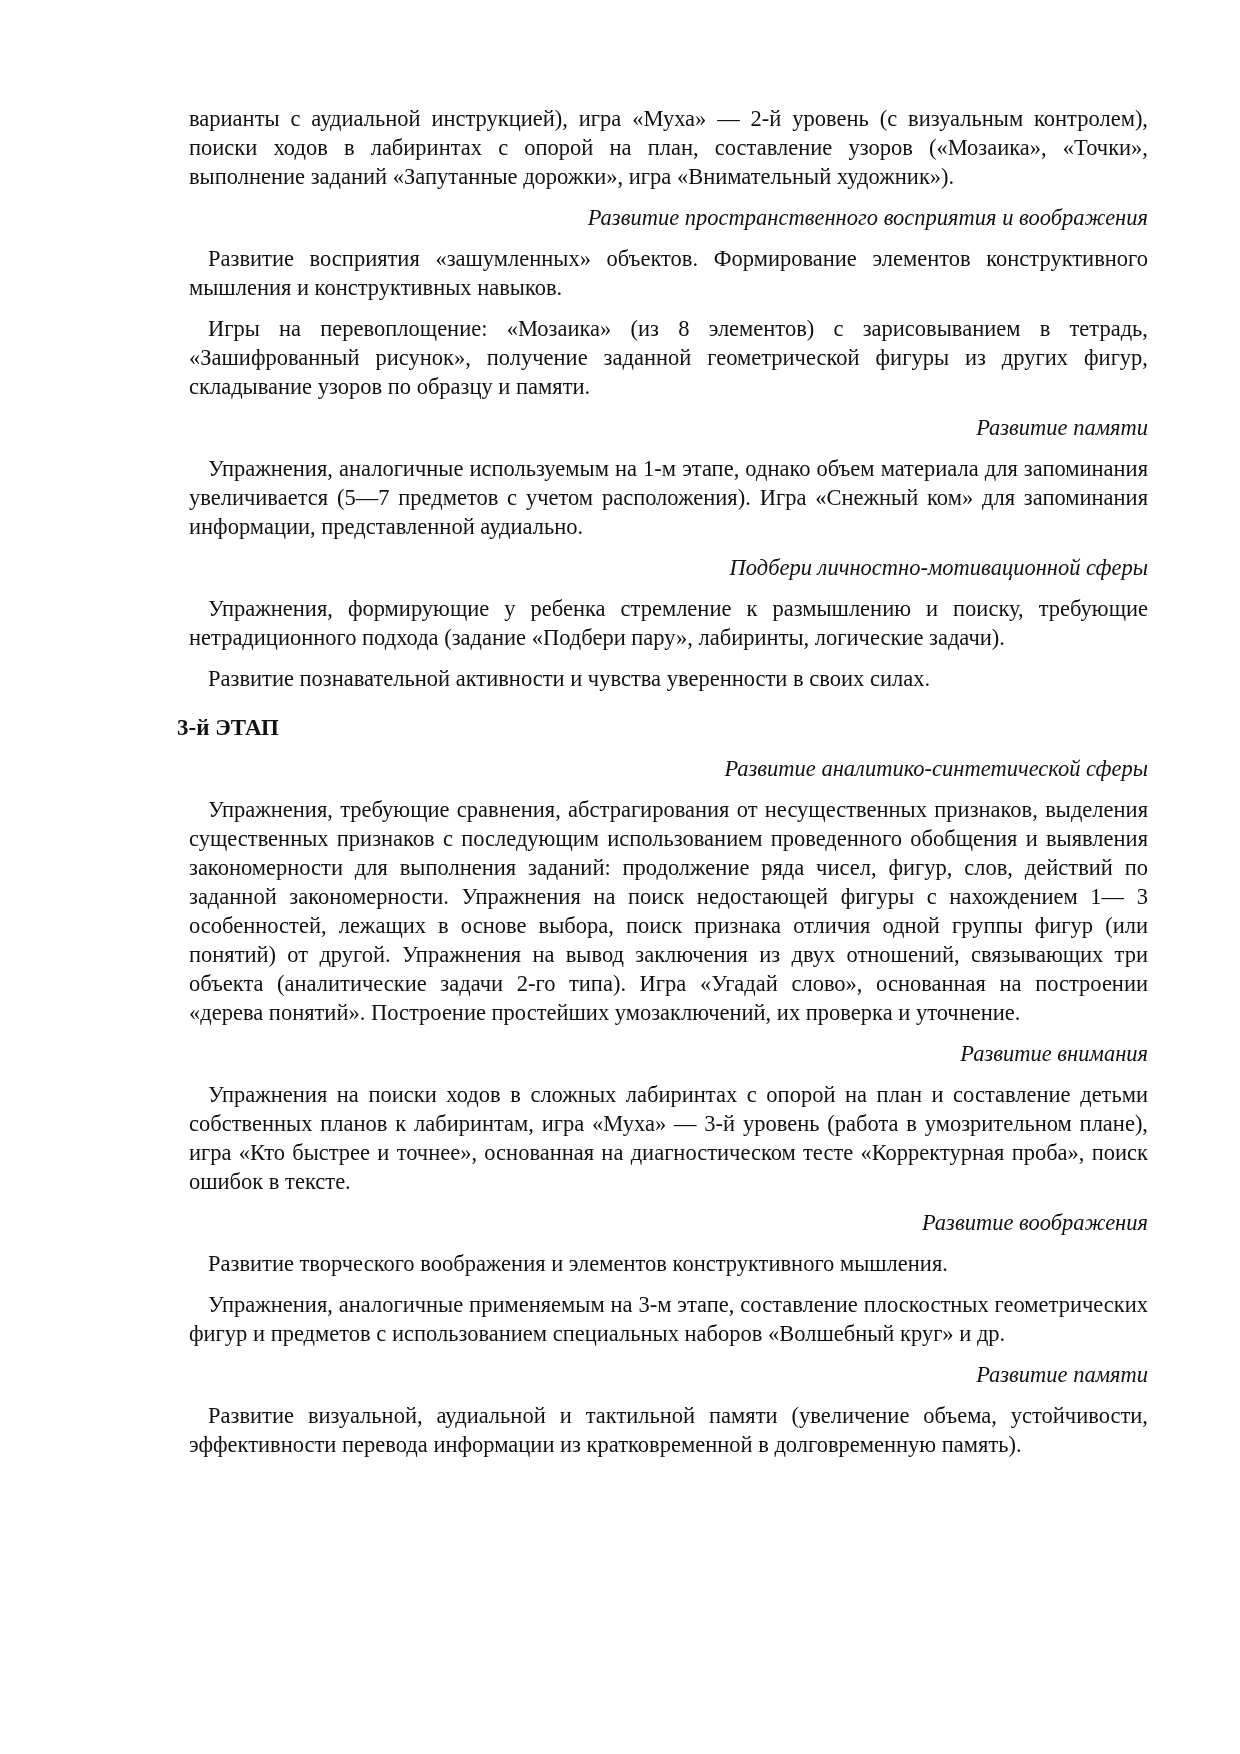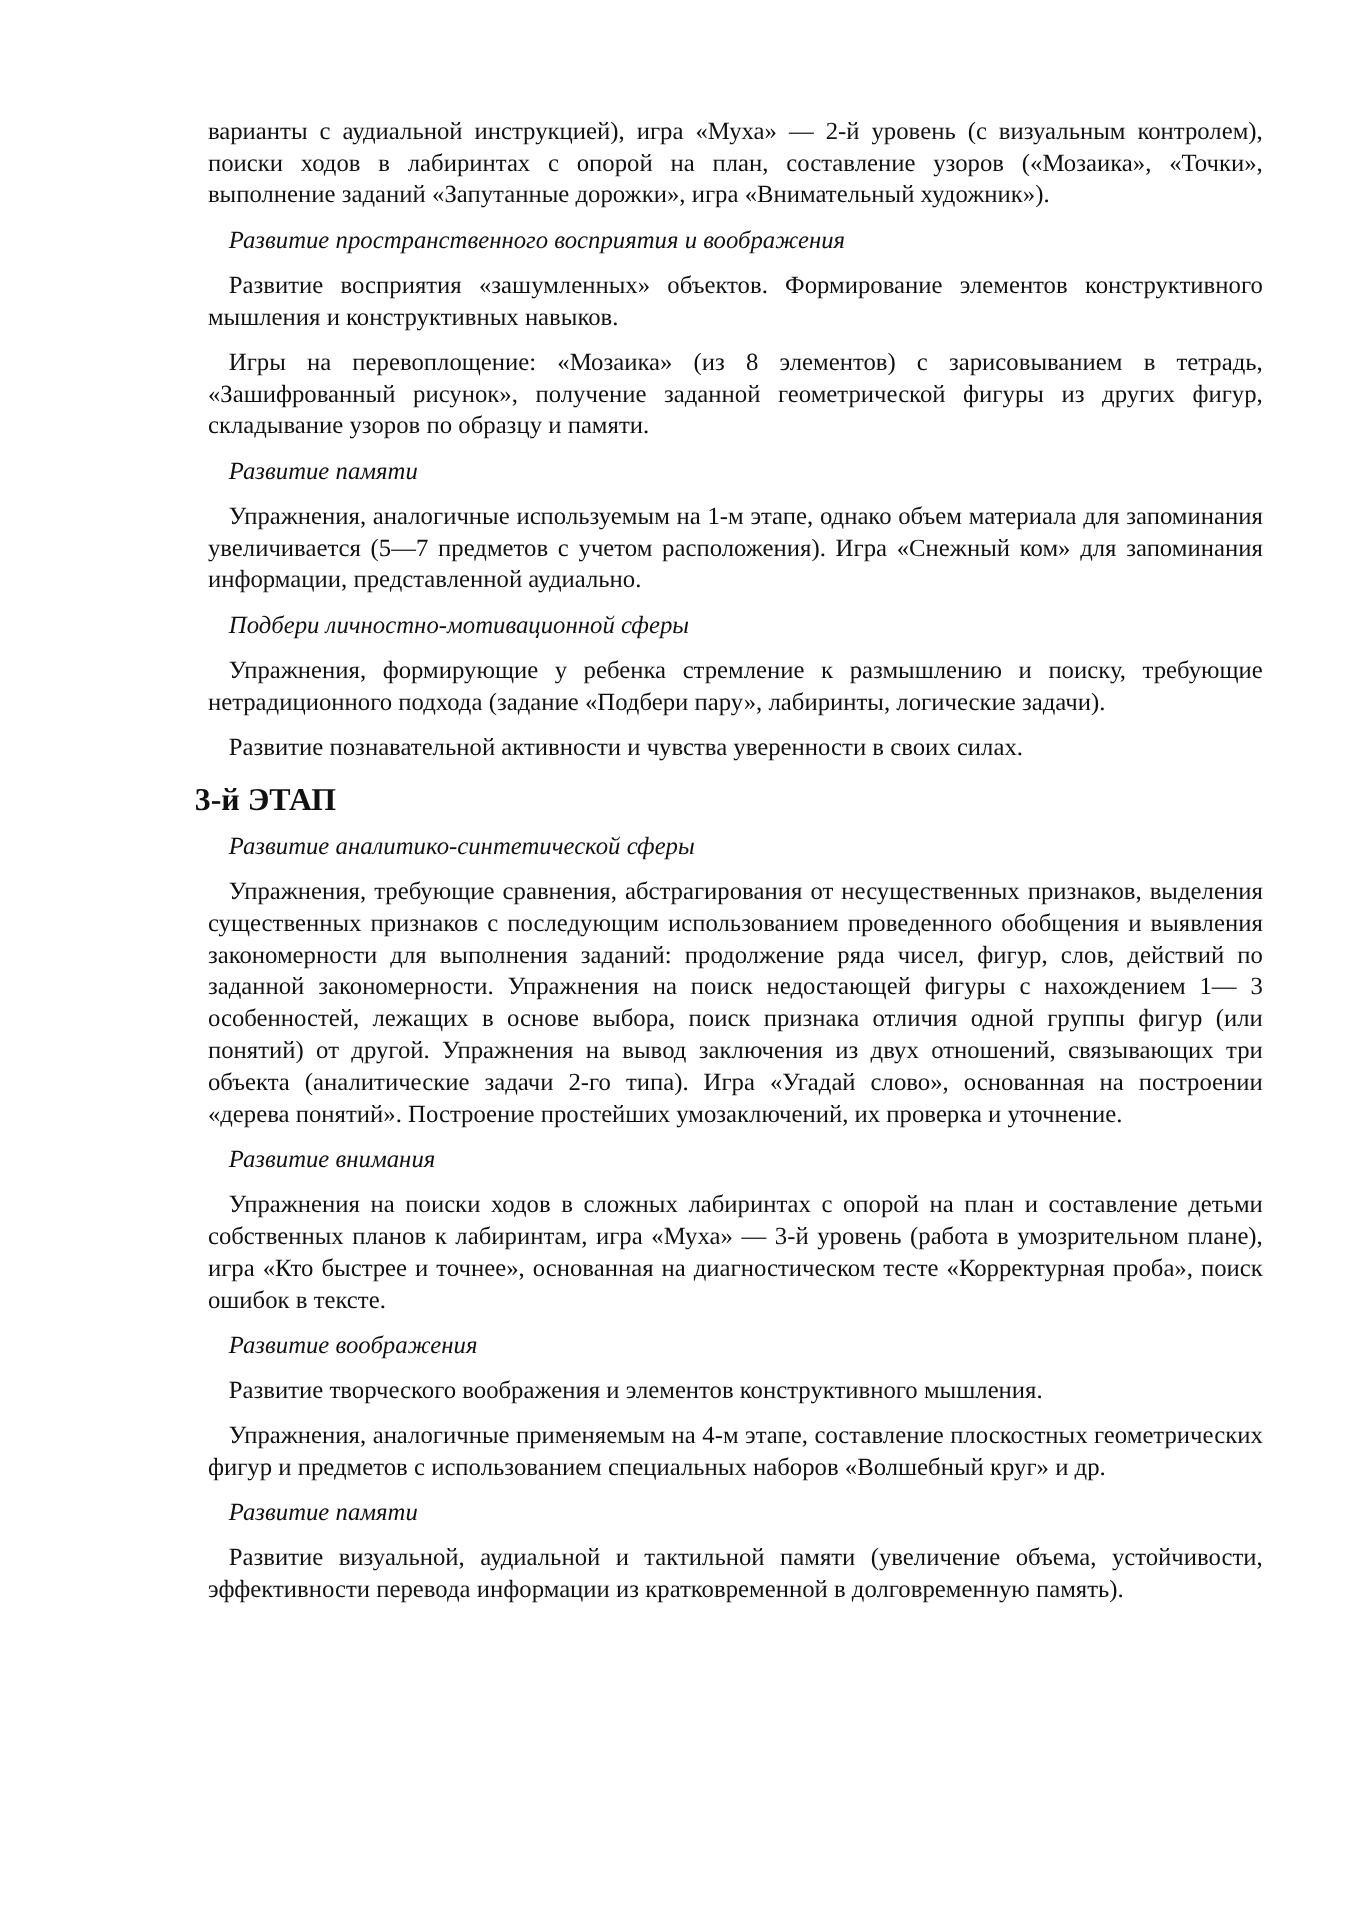--- a/index.html
+++ b/index.html
@@ -24,26 +24,26 @@
     p {
       margin: 12px;
       font-size: 22.5px;
       line-height: 29px;
       text-align: justify;
       text-indent: 19px;
     }
     p.body { margin-bottom: 7px; }
     p.sub {
       font-style: italic;
-      text-align: left;
+      text-align: right;
       margin-bottom: 8px;
     }
     h2 {
       margin: 20px 0 8px 0;
-      font-size: 29px;
+      font-size: 23px;
       line-height: 29px;
       font-weight: bold;
       font-family: Liberation Serif, serif;
     }
     p.first { text-indent: 0; }
   </style>
 </head>
 <body>
 
 <div class="page">
@@ -63,17 +63,17 @@
   <h2>3-й ЭТАП</h2>
 
   <p class="sub">Развитие аналитико-синтетической сферы</p>
   <p class="body">Упражнения, требующие сравнения, абстрагирования от несущественных признаков, выделения существенных признаков с последующим использованием проведенного обобщения и выявления закономерности для выполнения заданий: продолжение ряда чисел, фигур, слов, действий по заданной закономерности. Упражнения на поиск недостающей фигуры с нахождением 1— 3 особенностей, лежащих в основе выбора, поиск признака отличия одной группы фигур (или понятий) от другой. Упражнения на вывод заключения из двух отношений, связывающих три объекта (аналитические задачи 2-го типа). Игра «Угадай слово», основанная на построении «дерева понятий». Построение простейших умозаключений, их проверка и уточнение.</p>
 
   <p class="sub">Развитие внимания</p>
   <p class="body">Упражнения на поиски ходов в сложных лабиринтах с опорой на план и составление детьми собственных планов к лабиринтам, игра «Муха» — 3-й уровень (работа в умозрительном плане), игра «Кто быстрее и точнее», основанная на диагностическом тесте «Корректурная проба», поиск ошибок в тексте.</p>
 
   <p class="sub">Развитие воображения</p>
   <p class="body">Развитие творческого воображения и элементов конструктивного мышления.</p>
-  <p class="body">Упражнения, аналогичные применяемым на 4-м этапе, составление плоскостных геометрических фигур и предметов с использованием специальных наборов «Волшебный круг» и др.</p>
+  <p class="body">Упражнения, аналогичные применяемым на 3-м этапе, составление плоскостных геометрических фигур и предметов с использованием специальных наборов «Волшебный круг» и др.</p>
 
   <p class="sub">Развитие памяти</p>
   <p class="body">Развитие визуальной, аудиальной и тактильной памяти (увеличение объема, устойчивости, эффективности перевода информации из кратковременной в долговременную память).</p>
 </div>
 
 </body></html>

